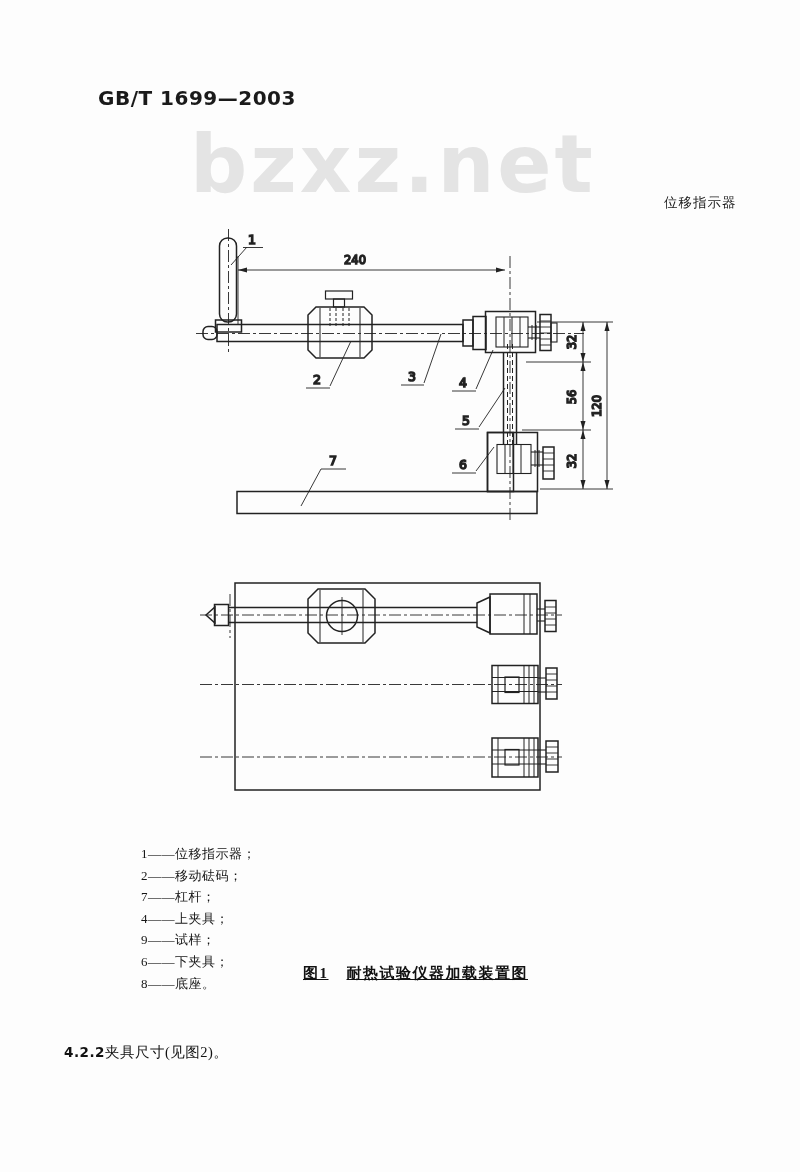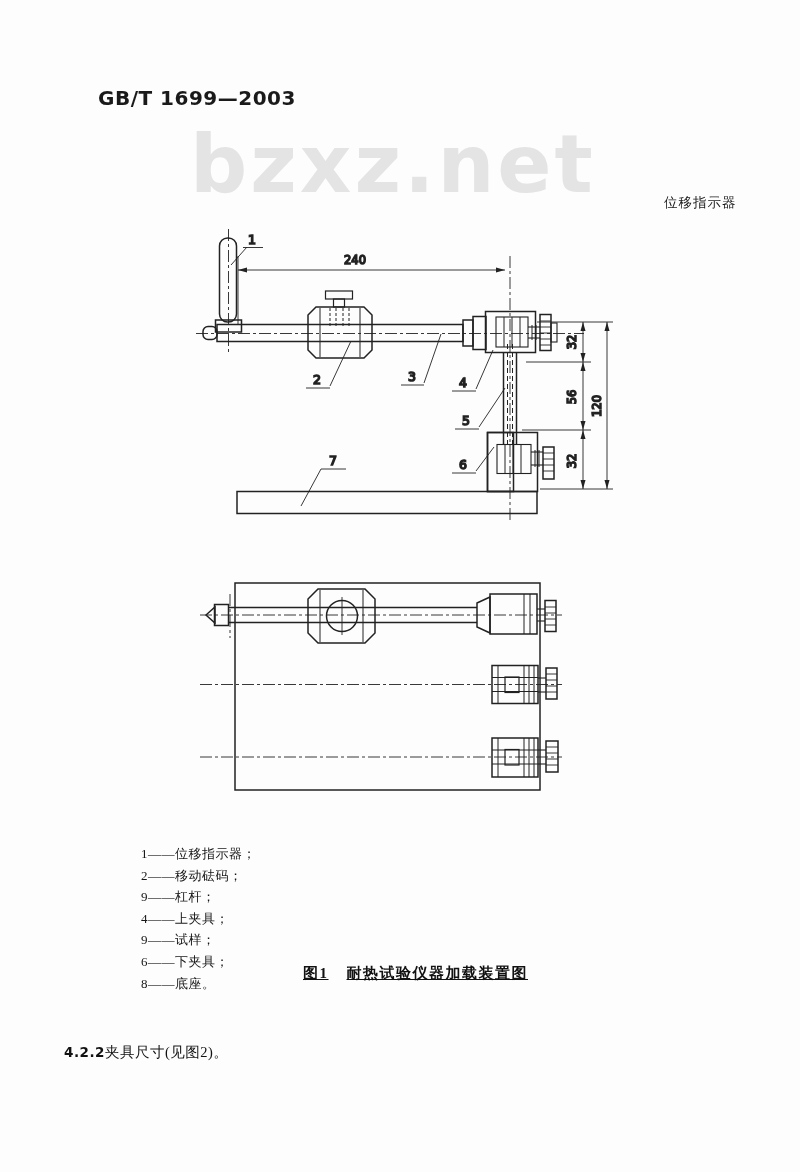--- a/index.html
+++ b/index.html
@@ -276,21 +276,21 @@
           <line x1="546" y1="765" x2="558" y2="765"></line>
         </g>
       </g>
     </g>
   </g>
 </svg>
 
 <div class="abs legend">
   <div>1——位移指示器；</div>
   <div>2——移动砝码；</div>
-  <div>9——杠杆；</div>
+  <div>7——杠杆；</div>
   <div>4——上夹具；</div>
   <div>9——试样；</div>
   <div>6——下夹具；</div>
   <div>8——底座。</div>
 </div>
 
 <div class="abs caption">
   <span>图1</span><span class="gap"></span><span>耐热试验仪器加载装置图</span>
 </div>
 

